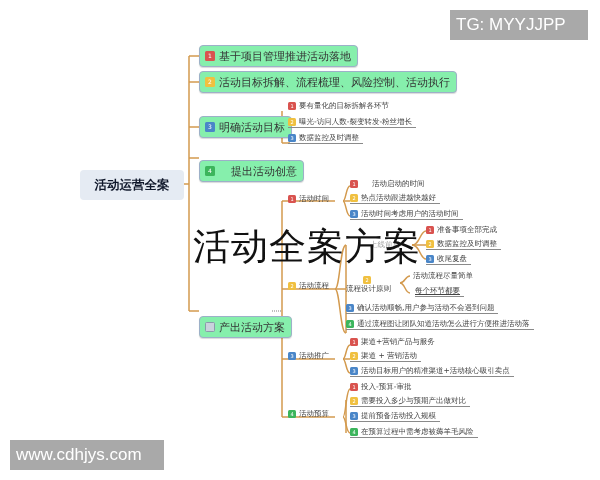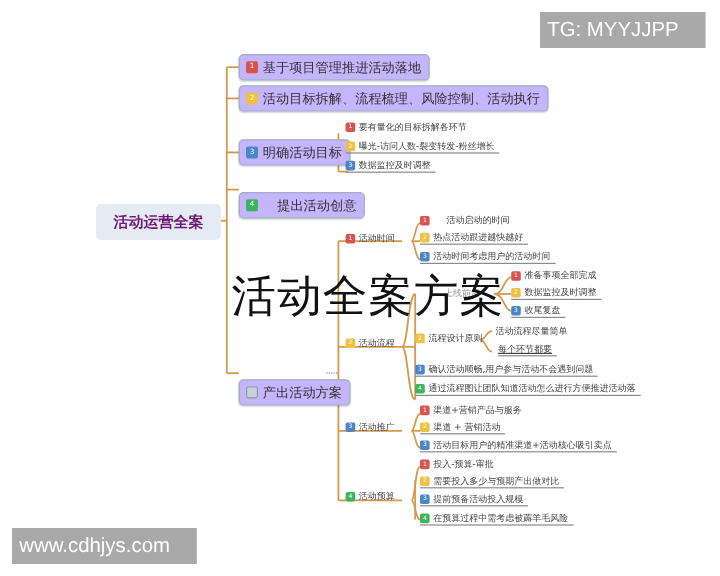--- a/index.html
+++ b/index.html
@@ -6,36 +6,36 @@
   html, body { width: 600px; height: 480px; background: #ffffff; overflow: hidden; }
   body { position: relative; font-family: "DejaVu Sans", "Liberation Sans", sans-serif; color: #333; }
   .canvas { position: absolute; left: 0; top: 0; width: 600px; height: 480px; }
   svg.lines { position: absolute; left: 0; top: 0; width: 600px; height: 480px; }
   .node {
     position: absolute;
     display: flex; align-items: center;
     white-space: nowrap;
   }
   .box {
-    background: #c4b5fd;
+    background: #86efac;
     border: 1px solid #9db0c8;
     border-radius: 4px;
     box-shadow: 0 1px 1px rgba(0,0,0,0.15);
     padding: 0 6px 0 5px;
     height: 22px;
     font-size: 11px;
     color: #333;
   }
   .root {
     position: absolute;
     left: 80px; top: 170px; width: 104px; height: 30px;
     background: #e5ebf3;
     border-radius: 4px;
     display: flex; align-items: center; justify-content: center;
-    font-size: 12.5px; font-weight: bold; color: #701a75;
+    font-size: 12.5px; font-weight: bold; color: #0f172a;
   }
   .leaf {
     font-size: 7.5px; color: #444; height: 12px;
     border-bottom: 1px solid #8a8a8a;
     padding-right: 4px;
   }
   .sub { font-size: 7.5px; color: #444; height: 12px; }
   .badge {
     display: inline-block;
     width: 8px; height: 8px; border-radius: 1.5px;
@@ -194,21 +194,21 @@
   </div>
   <div class="node leaf" style="left:426px; top:238px;">
     <span class="badge b2">2</span>
     <span>数据监控及时调整</span>
   </div>
   <div class="node leaf" style="left:426px; top:253px;">
     <span class="badge b3">3</span>
     <span>收尾复盘</span>
   </div>
 
-  <div class="node sub" style="left:346px; top:276px;">
+  <div class="node sub" style="left:346px; top:276px;flex-direction:column;">
     <span class="badge b2">2</span>
     <span>流程设计原则</span>
   </div>
   <div class="node sub" style="left:413px; top:270px;">
     <span>活动流程尽量简单</span>
   </div>
   <div class="node leaf" style="left:415px; top:285px;text-decoration:underline;">
     <span>每个环节都要</span>
   </div>
 

